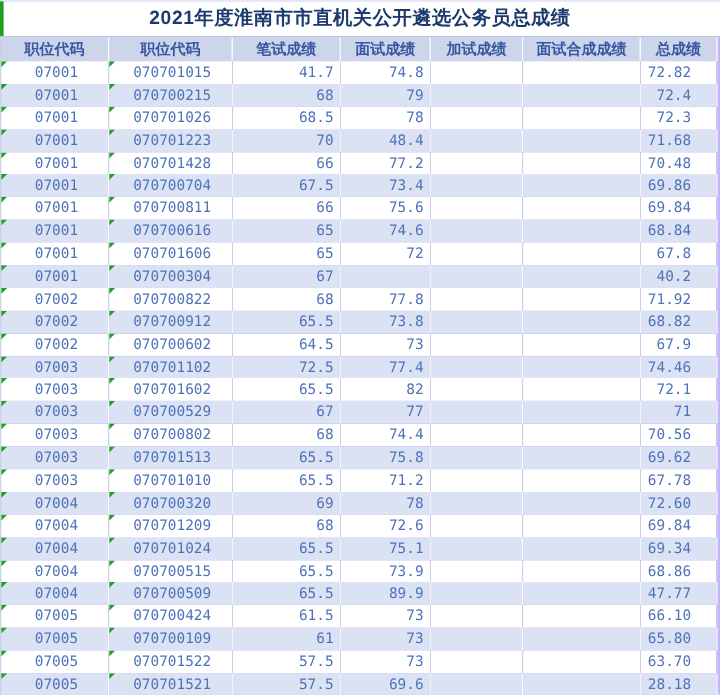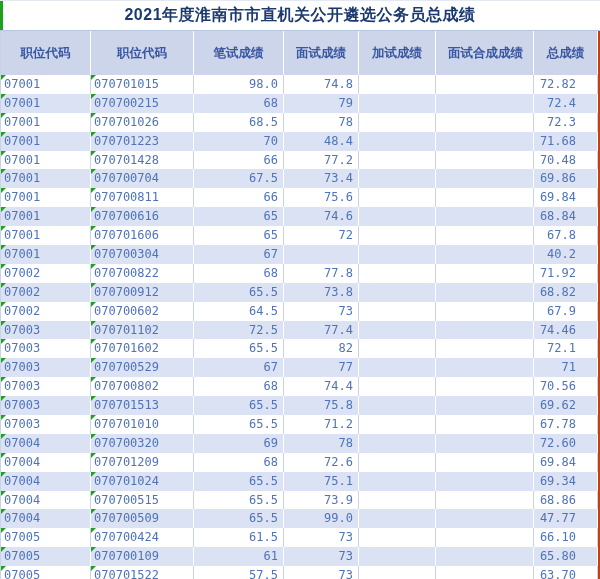--- a/index.html
+++ b/index.html
@@ -1,45 +1,45 @@
 <!DOCTYPE html>
 <html><head>
 <meta charset="utf-8">
 <style>
   html,body{margin:0;padding:0;background:#ffffff;}
   .sheet{
-    width:600px;height:579px;background:#c2410c;overflow:hidden;
+    width:600px;height:579px;background:#c4b5fd;overflow:hidden;
     font-family:"Liberation Sans",sans-serif;position:relative;
     border-top:1px solid #e4e8f2;box-sizing:border-box;
   }
   .title-bar{
     height:30px;position:relative;display:flex;align-items:center;justify-content:center;
     background:#ffffff;border-bottom:1px solid #b9c6e2;box-sizing:border-box;
   }
   .green-bar{position:absolute;left:0;top:0;width:3px;height:29px;background:#1fa11f;}
   .title-text{
     font-size:16px;font-weight:bold;color:#1c3a6e;letter-spacing:.5px;white-space:nowrap;
   }
   table{
     border-collapse:collapse;table-layout:fixed;width:597px;
     border-left:1px solid #c9d3e8;border-right:1px solid #c9d3e8;
   }
   thead td{
     background:#ccd5ea;color:#3956a0;font-size:12.5px;text-align:center;
-    height:20px;padding:12px;border-right:1px solid #ffffff;white-space:nowrap;
+    height:20px;padding:0;border-right:1px solid #ffffff;white-space:nowrap;
     font-weight:bold;
   }
   tbody td{
     height:18.89px;line-height:18.89px;font-size:12px;color:#4f73b8;
     border-right:1px solid #c9d3e8;padding:0;position:relative;overflow:hidden;
     font-family:"DejaVu Sans Mono","Liberation Sans",monospace;white-space:nowrap;
     background:#ffffff;
   }
   tbody tr.shaded td{background:#dbe2f3;border-right-color:#ffffff;}
-  tbody td.al{text-align:left;padding-left:3px;}
+  tbody td.al{text-align:center;padding-left:3px;}
   tbody td.ar{text-align:right;padding-right:5px;}
   tbody td.total{padding-right:21px;}
   .tri{
     position:absolute;left:0;top:0;width:0;height:0;
     border-top:5px solid #1fa11f;border-right:5px solid transparent;
   }
 </style>
 </head>
 <body>
 
@@ -66,21 +66,21 @@
           <td>面试成绩</td>
           <td>加试成绩</td>
           <td>面试合成成绩</td>
           <td>总成绩</td>
         </tr>
     </thead>
     <tbody>
         <tr>
           <td class="al"><span class="tri"></span>07001</td>
           <td class="al"><span class="tri"></span>070701015</td>
-          <td class="ar">98.0</td>
+          <td class="ar">41.7</td>
           <td class="ar">74.8</td>
           <td class="ar"></td>
           <td class="ar"></td>
           <td class="ar total">72.82</td>
         </tr>
         <tr class="shaded">
           <td class="al"><span class="tri"></span>07001</td>
           <td class="al"><span class="tri"></span>070700215</td>
           <td class="ar">68</td>
           <td class="ar">79</td>
@@ -274,21 +274,21 @@
           <td class="ar">65.5</td>
           <td class="ar">73.9</td>
           <td class="ar"></td>
           <td class="ar"></td>
           <td class="ar total">68.86</td>
         </tr>
         <tr class="shaded">
           <td class="al"><span class="tri"></span>07004</td>
           <td class="al"><span class="tri"></span>070700509</td>
           <td class="ar">65.5</td>
-          <td class="ar">99.0</td>
+          <td class="ar">89.9</td>
           <td class="ar"></td>
           <td class="ar"></td>
           <td class="ar total">47.77</td>
         </tr>
         <tr>
           <td class="al"><span class="tri"></span>07005</td>
           <td class="al"><span class="tri"></span>070700424</td>
           <td class="ar">61.5</td>
           <td class="ar">73</td>
           <td class="ar"></td>

